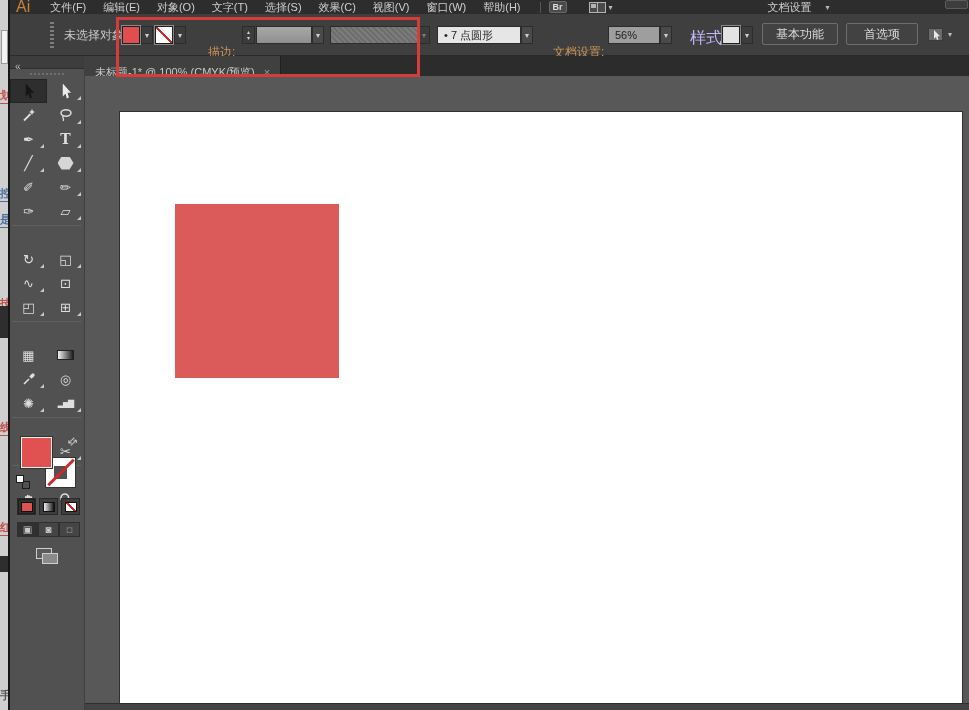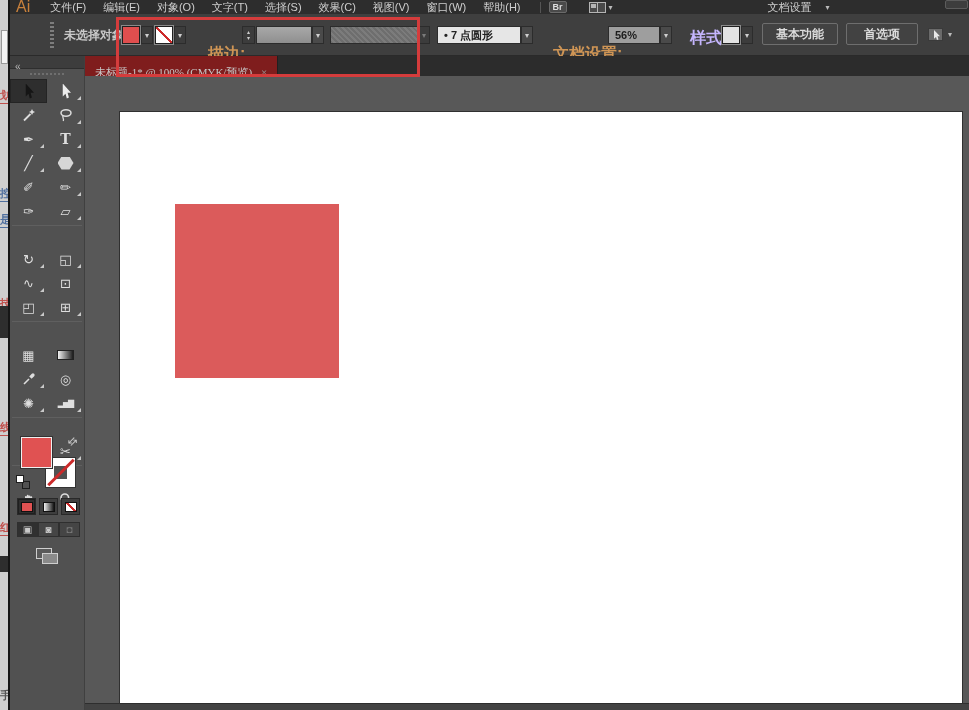--- a/index.html
+++ b/index.html
@@ -36,34 +36,34 @@
   .arrange::after { content:""; position:absolute; left:1px; top:1px; width:5px; height:4px; background:#b5b5b5; }
   .arr-caret { margin-left:3px; font-size:8px; color:#bbb; }
   .workspace { margin-left:155px; display:flex; align-items:center; color:#cfcfcf; }
   .caret { margin-left:14px; font-size:8px; color:#bbb; }
   .corner-frag { position:absolute; right:1px; top:0; width:23px; height:9px; background:#3d3d3d;
     border:1px solid #5c5c5c; border-radius:2px; }
 
   
   .controlbar { position:absolute; left:10px; top:14px; width:959px; height:42px; background:#3f3f3f;
     border-bottom:1px solid #2a2a2a; }
-  .controlbar > * { position:absolute;font-weight:bold; }
+  .controlbar > * { position:absolute; }
   .grip { left:40px; top:8px; width:4px; height:26px; border-left:2px dotted #7d7d7d; border-right:2px dotted #7d7d7d; }
   .status { left:54px; top:0; line-height:42px; font-size:12px; color:#c9c9c9; }
   .swatch { width:18px; height:18px; top:12px; border:1px solid #1f1f1f; box-shadow:0 0 0 1px #8a8a8a; }
   .swatch.fill { left:112px; background:#e04e4e; }
   .swatch.stroke { left:145px;
     background:linear-gradient(45deg,#fff 44%,#cc2a2a 44%,#cc2a2a 56%,#fff 56%); }
   .swatch.stylechip { left:712px; background:#e3e3e3; }
   .ddbox { width:12px; height:18px; top:12px; background:#3c3c3c; border:1px solid #2c2c2c;
     display:flex; align-items:center; justify-content:center; }
   .ddbox::after { content:"▾"; font-size:8px; color:#cfcfcf; }
   .ddbox.faded::after { color:#7a7a7a; }
   .dd-fill { left:131px; } .dd-stroke { left:164px; }
-  .linklbl { font-size:16px; color:#cf9555; border-bottom:1px dotted #cf9555; top:30px; }
+  .linklbl { font-size:12px; color:#cf9555; border-bottom:1px dotted #cf9555; top:30px; }
   .lbl-stroke { left:198px; } .lbl-opacity { left:543px; }
   .stepper { left:232px; top:12px; width:13px; height:18px; background:#3c3c3c; border:1px solid #2c2c2c;
     display:flex; flex-direction:column; align-items:center; justify-content:center; color:#ccc; }
   .stepper i { font-style:normal; font-size:6px; line-height:6px; }
   .field { height:18px; top:12px; border:1px solid #2c2c2c; font-size:11px; line-height:16px; }
   .fld-weight { left:246px; width:56px; background:linear-gradient(#a8a8a8,#8f8f8f); }
   .dd-weight { left:302px; background:#4a4a4a; }
   .fld-profile { left:320px; width:88px;
     background:repeating-linear-gradient(45deg,#6e6e6e 0 2px,#7c7c7c 2px 4px); }
   .dd-profile { left:408px; }
@@ -76,22 +76,22 @@
     color:#dcdcdc; font-size:12px; font-family:inherit; }
   .btn-docsetup { left:752px; width:76px; }
   .btn-prefs { left:836px; width:72px; }
   .align-opt { left:918px; top:14px; width:15px; height:13px; background:#6a6a6a; border:1px solid #3a3a3a; }
   .align-opt i { position:absolute; left:3px; top:1px; width:8px; height:10px; background:#e8e8e8;
     clip-path:polygon(25% 0,25% 87%,50% 69%,62% 100%,81% 94%,69% 62%,100% 62%); }
   .align-caret { left:938px; top:16px; font-size:8px; color:#bbb; }
 
   
   .tabrow { position:absolute; left:85px; top:56px; width:884px; height:20px; background:#2c2c2c; }
-  .doctab { height:32px; display:inline-flex; align-items:center; padding:0 10px; background:#7f1d1d;
-    border-right:1px solid #202020; color:#c8c8c8; font-size:11px; white-space:nowrap;font-family:Liberation Serif, serif; }
+  .doctab { height:32px; display:inline-flex; align-items:center; padding:0 10px; background:#404040;
+    border-right:1px solid #202020; color:#c8c8c8; font-size:11px; white-space:nowrap; }
   .tabclose { margin-left:9px; color:#9a9a9a; font-size:11px; cursor:default; }
 
   
   .toolbar { position:absolute; left:10px; top:56px; width:75px; height:654px; background:#515151;
     border-right:1px solid #404040; }
   .tb-head { height:13px; background:#3d3d3d; border-bottom:1px solid #2e2e2e; padding-left:5px; }
   .collapse { font-size:10px; color:#b9b9b9; line-height:12px; }
   .tb-grip { width:34px; height:3px; margin:4px auto 3px auto; border-top:2px dotted #6f6f6f; }
   .tgrid { display:grid; grid-template-columns:37px 37px; grid-auto-rows:24px; justify-content:center; }
   .tcell { position:relative; display:flex; align-items:center; justify-content:center;

